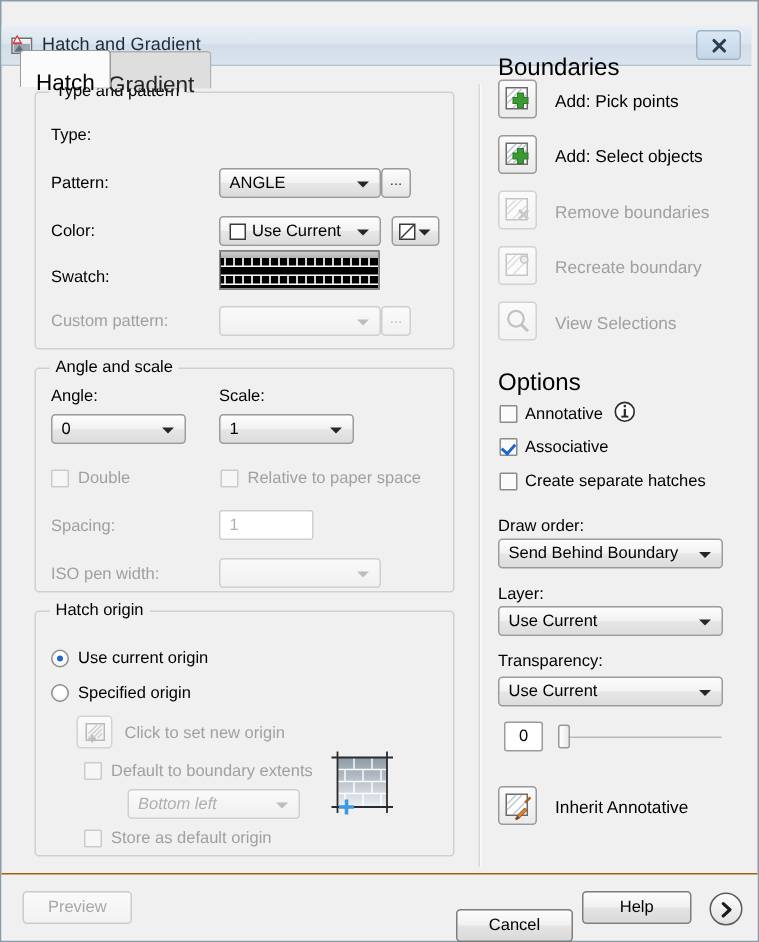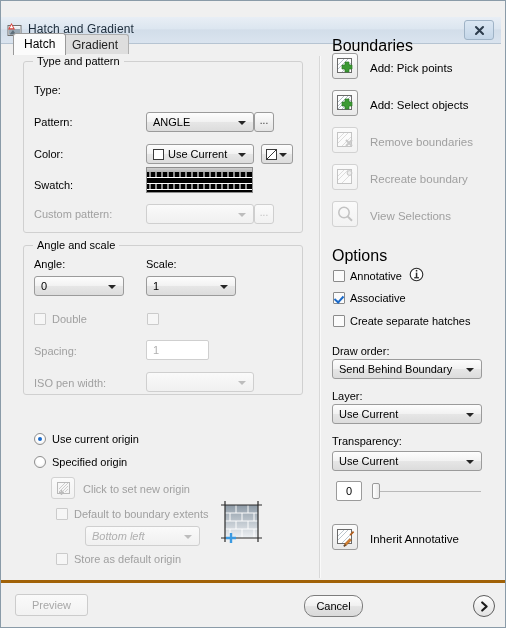--- a/index.html
+++ b/index.html
@@ -21,22 +21,22 @@
   .title-text{position:absolute;left:27px;top:5px;font-size:12px;color:#1b2b3a;
     letter-spacing:.1px;}
   .close-btn{position:absolute;right:7px;top:3px;width:28px;height:18px;
     border:1px solid #9fb3c6;border-radius:3px;
     background:linear-gradient(to bottom,#dbe7f3,#c4d6e8);
     display:flex;align-items:center;justify-content:center;cursor:pointer;}
   .close-btn svg{display:block;}
 
   
   .tabstrip{position:absolute;left:12px;top:32px;height:21px;}
-  .tab{position:absolute;top:0;height:21px;line-height:20px;padding:0 10px;
-    font-size:12px;box-sizing:border-box;border:1px solid #a6a6a6;
+  .tab{position:absolute;top:0;height:21px;line-height:20px;padding:12px 10px;
+    font-size:15px;box-sizing:border-box;border:1px solid #a6a6a6;
     border-bottom:none;border-radius:3px 3px 0 0;cursor:pointer;white-space:nowrap;}
   .tab.active{left:0;background:#fbfbfb;z-index:3;height:22px;border-color:#9a9a9a;}
   .tab.inactive{left:48px;background:#dedede;color:#222;border-color:#b0b0b0;z-index:1;top:1px;height:20px;}
   .vsep{position:absolute;left:318px;top:55px;width:1px;height:522px;background:#d8d8d8;}
   .vsep2{position:absolute;left:319px;top:55px;width:1px;height:522px;background:#fafafa;}
 
   
   .group{position:absolute;border:1px solid #d0d0d0;border-radius:3px;background:transparent;}
   .group-title{position:absolute;top:-7px;left:9px;background:#f0f0f0;padding:0 4px;
     font-size:11px;color:#000;}
@@ -119,21 +119,21 @@
   .slider-track{position:absolute;height:1px;background:#b9b9b9;}
   .slider-thumb{position:absolute;width:8px;height:16px;box-sizing:border-box;
     border:1px solid #9a9a9a;border-radius:2px;
     background:linear-gradient(to right,#ffffff,#e9e9e9);cursor:pointer;}
   .spin{position:absolute;box-sizing:border-box;width:26px;height:20px;
     border:1px solid #9b9b9b;background:#fff;border-radius:2px;}
   .spin .ctext{position:absolute;left:0;right:0;top:3px;text-align:center;font-size:11px;}
 
   
   .bottombar{position:absolute;left:0;bottom:0;width:504px;height:44px;
-    background:#f0f0f0;border-top:3px solid #a16207;}
+    background:#f0f0f0;border-top:1px solid #a16207;}
 
   
   .originprev{position:absolute;width:44px;height:44px;}
 </style>
 </head>
 <body>
 
 <div id="dialog">
 
   <div class="titlebar">
@@ -266,32 +266,36 @@
   <span class="lbl" style="left:145px;top:257px;">Scale:</span>
   <div class="combo" style="left:145px;top:275px;width:90px;">
     <span class="ctext">1</span>
     <span class="arr"></span>
   </div>
 
   <span class="cb dis" style="left:33px;top:312px;"></span>
   <span class="lbl dis" style="left:51px;top:312px;">Double</span>
 
   <span class="cb dis" style="left:146px;top:312px;"></span>
+  <span class="lbl dis" style="left:164px;top:312px;">Relative to paper space</span>
 
   <span class="lbl dis" style="left:33px;top:344px;">Spacing:</span>
   <div class="tfield disabled" style="left:145px;top:339px;width:63px;">
     <span class="ctext">1</span>
   </div>
 
   <span class="lbl dis" style="left:33px;top:376px;">ISO pen width:</span>
   <div class="combo disabled" style="left:145px;top:371px;width:108px;">
     <span class="ctext"></span>
     <span class="arr"></span>
   </div>
 
+  <div class="group" style="left:22px;top:406px;width:278px;height:162px;">
+    <span class="group-title">Hatch origin</span>
+  </div>
 
   <span class="rb checked" style="left:33px;top:432px;"></span>
   <span class="lbl" style="left:51px;top:432px;">Use current origin</span>
 
   <span class="rb" style="left:33px;top:455px;"></span>
   <span class="lbl" style="left:51px;top:455px;">Specified origin</span>
 
   <div class="iconbtn dis" style="left:50px;top:476px;width:24px;height:22px;">
     <svg width="16" height="14" viewBox="0 0 16 14" style="left:4px;top:4px;">
       <rect x="1.5" y="0.5" width="12" height="11" fill="none" stroke="#b9b9b9"></rect>
@@ -471,22 +475,25 @@
       <path d="M8.5 16 L13.8 10.6 L15.4 12.2 L10 17.6 Z" fill="#d9812e" stroke="#8c4c13" stroke-width=".6"></path>
       <path d="M7.2 17.8 L9 15.9 L10.4 17.3 L8.5 18.9 Z" fill="#6c4a2a"></path>
     </svg>
   </div>
   <span class="lbl" style="left:369px;top:532px;font-size:11.5px;">Inherit Annotative</span>
 
   <div class="bottombar">
     <div class="pbtn dis" style="left:14px;top:11px;width:73px;">
       <span>Preview</span>
     </div>
-    <div class="pbtn strong" style="left:303px;top:12px;width:59px;border-radius:10px;">
+    <div class="pbtn strong" style="left:303px;top:23px;width:78px;">
       <span>Cancel</span>
+    </div>
+    <div class="pbtn strong" style="left:387px;top:11px;width:73px;">
+      <span>Help</span>
     </div>
     <div class="expandbtn" style="left:472px;top:12px;">
       <span>
         <svg width="11" height="11" viewBox="0 0 11 11" style="display:block;">
           <path d="M3.2 1.4 L7.6 5.5 L3.2 9.6" stroke="#1a1a1a" stroke-width="2.1" fill="none" stroke-linecap="round" stroke-linejoin="round"></path>
         </svg>
       </span>
     </div>
   </div>
 

